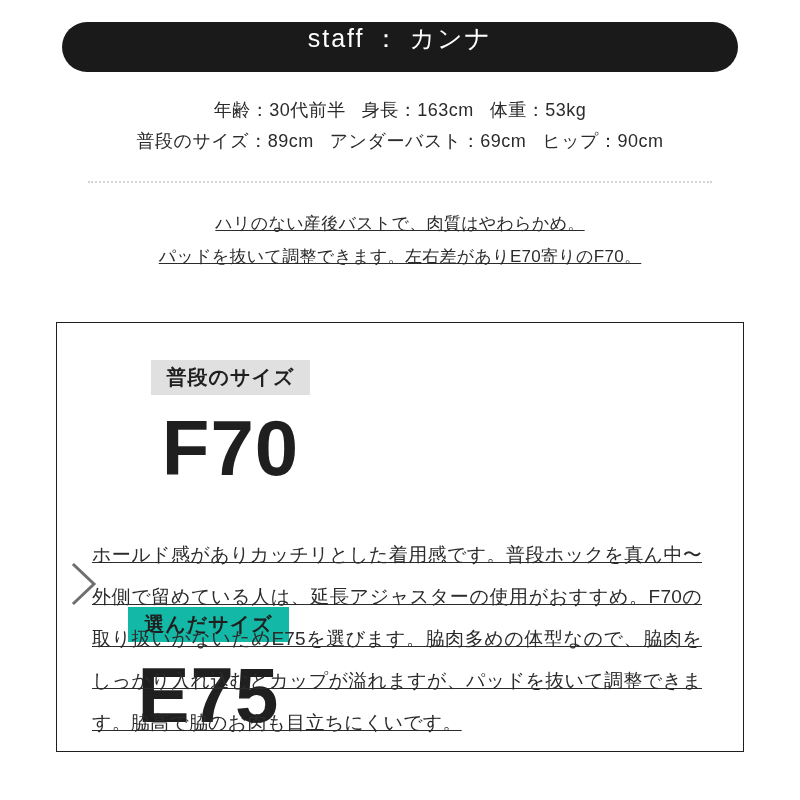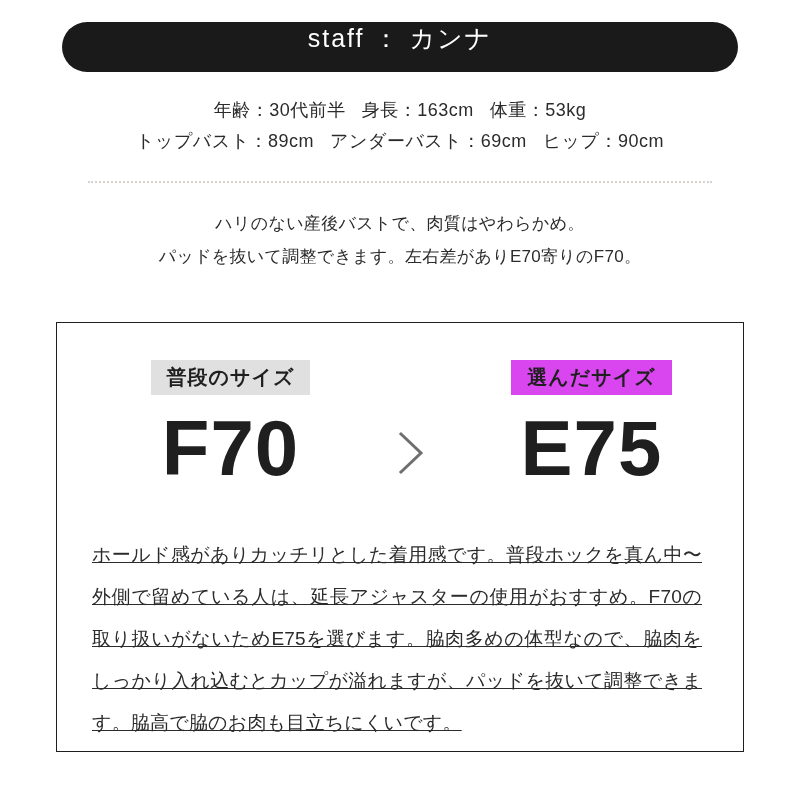--- a/index.html
+++ b/index.html
@@ -72,20 +72,21 @@
     border-top: 2px dotted #d8d3ce;
   }
 
   
   .description {
     position: absolute;
     left: 0;
     top: 207px;
     width: 800px;
     text-align: center;
+    text-decoration: underline;
   }
   .description p {
     margin: 0;
     font-size: 17px;
     line-height: 33px;
     color: #2b2b2b;
     letter-spacing: 0.3px;
     white-space: nowrap;
   }
 
@@ -115,40 +116,41 @@
 
   
   .size-row {
     position: absolute;
     left: 56px;
     top: 360px;
     width: 688px;
     height: 160px;
     display: flex;
     align-items: flex-start;
+    flex-direction: column;
   }
   .size-col {
     width: 305px;
     text-align: center;
     position: relative;
   }
   .size-col.left { margin-left: 22px; }
   .size-col.right { margin-left: 0px; }
 
   .size-tag {
     display: inline-block;
     font-size: 20px;
     font-weight: bold;
     letter-spacing: 1px;
     padding: 6px 16px 7px 16px;
     color: #1f1f1f;
     line-height: 1.1;
   }
   .size-tag.usual { background: #e0e0e0; }
-  .size-tag.chosen { background: #d946ef; text-align: center; }
+  .size-tag.chosen { background: #14b8a6; text-align: center; }
 
   .size-value {
     font-size: 78px;
     font-weight: bold;
     letter-spacing: 1px;
     line-height: 86px;
     margin-top: 10px;
     color: #1f1f1f;
     font-family: "Liberation Sans", sans-serif;
   }
@@ -187,21 +189,21 @@
 
   <div class="header-pill">
     <span class="title">staff ： カンナ</span>
   </div>
 
   <div class="stats">
     <div class="stats-line">
       <span>年齢：30代前半</span><span class="gap"></span><span>身長：163cm</span><span class="gap"></span><span>体重：53kg</span>
     </div>
     <div class="stats-line">
-      <span>トップバスト：89cm</span><span class="gap"></span><span>アンダーバスト：69cm</span><span class="gap"></span><span>ヒップ：90cm</span>
+      <span>普段のサイズ：89cm</span><span class="gap"></span><span>アンダーバスト：69cm</span><span class="gap"></span><span>ヒップ：90cm</span>
     </div>
   </div>
 
   <div class="divider"></div>
 
   <div class="description">
     <p>ハリのない産後バストで、肉質はやわらかめ。</p>
     <p>パッドを抜いて調整できます。左右差がありE70寄りのF70。</p>
   </div>
 

